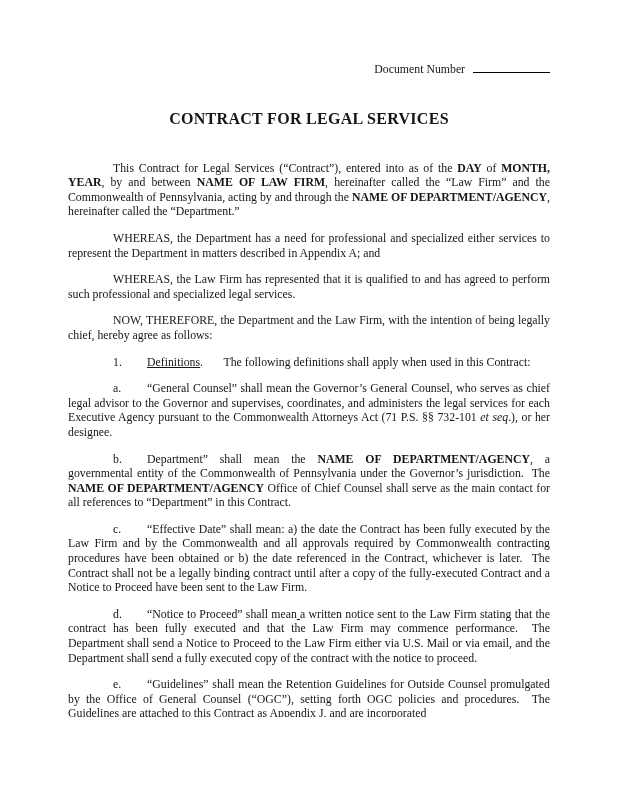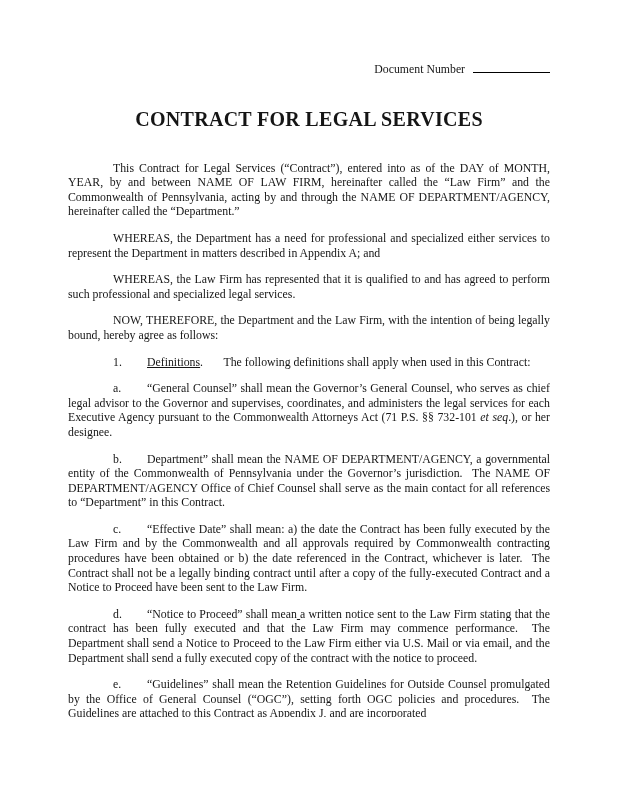--- a/index.html
+++ b/index.html
@@ -29,37 +29,37 @@
     display: inline-block;
     width: 77px;
     border-bottom: 1.4px solid #000;
     height: 0.85em;
     margin-left: 5px;
     vertical-align: baseline;
   }
   h1.title {
     margin: 17px 0 32px 0;
     text-align: center;
-    font-size: 20px;
+    font-size: 16px;
     line-height: 20px;
     font-weight: bold;
     letter-spacing: 0.3px;
   }
   p.para {
     margin: 0 0 12px 0;
     text-align: justify;
     text-indent: 45px;
   }
   p.para:last-child { margin-bottom: 2px; }
   .item-label {
     display: inline-block;
     width: 34px;
     text-indent: 0;
   }
-  .b { font-weight: normal; }
+  .b { font-weight: bold; }
   .i { font-style: italic; }
   .u { text-decoration: underline; }
   .footer-left {
     position: absolute;
     left: 70px;
     top: 751px;
     font-size: 9.5px;
     line-height: 12px;
   }
   .footer-page {
@@ -84,21 +84,21 @@
     </div>
 
     <h1 class="title">CONTRACT FOR LEGAL SERVICES</h1>
 
     <p class="para"><span>This Contract for Legal Services (“Contract”), entered into as of the </span><span class="b">DAY</span><span> of </span><span class="b">MONTH, YEAR</span><span>, by and between </span><span class="b">NAME OF LAW FIRM</span><span>, hereinafter called the “Law Firm” and the Commonwealth of Pennsylvania, acting by and through the </span><span class="b">NAME OF DEPARTMENT/AGENCY</span><span>, hereinafter called the “Department.”</span></p>
 
     <p class="para"><span>WHEREAS, the Department has a need for professional and specialized either services to represent the Department in matters described in Appendix A; and</span></p>
 
     <p class="para"><span>WHEREAS, the Law Firm has represented that it is qualified to and has agreed to perform such professional and specialized legal services.</span></p>
 
-    <p class="para"><span>NOW, THEREFORE, the Department and the Law Firm, with the intention of being legally bound, hereby agree as follows:</span></p>
+    <p class="para"><span>NOW, THEREFORE, the Department and the Law Firm, with the intention of being legally chief, hereby agree as follows:</span></p>
 
     <p class="para"><span class="item-label">1.</span><span><span class="u">Definitions</span><span>.&nbsp;&nbsp;&nbsp;&nbsp;&nbsp;&nbsp; The following definitions shall apply when used in this Contract:</span></span></p>
 
     <p class="para"><span class="item-label">a.</span><span><span>“General Counsel” shall mean the Governor’s General Counsel, who serves as chief legal advisor to the Governor and supervises, coordinates, and administers the legal services for each Executive Agency pursuant to the Commonwealth Attorneys Act (71 P.S. §§ 732-101 </span><span class="i">et seq</span><span>.), or her designee.</span></span></p>
 
     <p class="para"><span class="item-label">b.</span><span><span>Department” shall mean the </span><span class="b">NAME OF DEPARTMENT/AGENCY</span><span>, a governmental entity of the Commonwealth of Pennsylvania under the Governor’s jurisdiction.&nbsp; The </span><span class="b">NAME OF DEPARTMENT/AGENCY</span><span> Office of Chief Counsel shall serve as the main contact for all references to “Department” in this Contract.</span></span></p>
 
     <p class="para"><span class="item-label">c.</span><span><span>“Effective Date” shall mean: a) the date the Contract has been fully executed by the Law Firm and by the Commonwealth and all approvals required by Commonwealth contracting procedures have been obtained or b) the date referenced in the Contract, whichever is later.&nbsp; The Contract shall not be a legally binding contract until after a copy of the fully-executed Contract and a Notice to Proceed have been sent to the Law Firm.</span></span></p>
 
     <p class="para"><span class="item-label">d.</span><span><span>“Notice to Proceed” shall mean</span><span class="u">&nbsp;</span><span>a written notice sent to the Law Firm stating that the contract has been fully executed and that the Law Firm may commence performance.&nbsp; The Department shall send a Notice to Proceed to the Law Firm either via U.S. Mail or via email, and the Department shall send a fully executed copy of the contract with the notice to proceed.</span></span></p>

